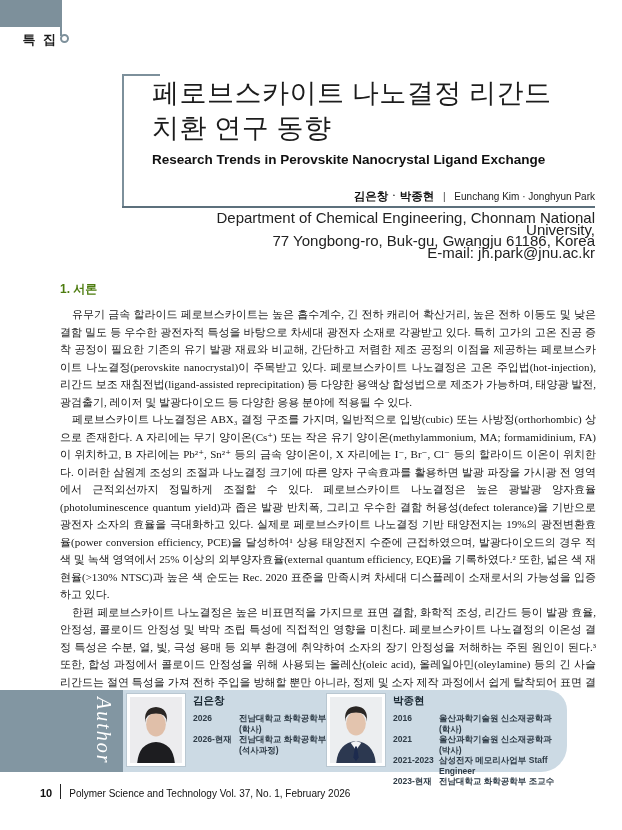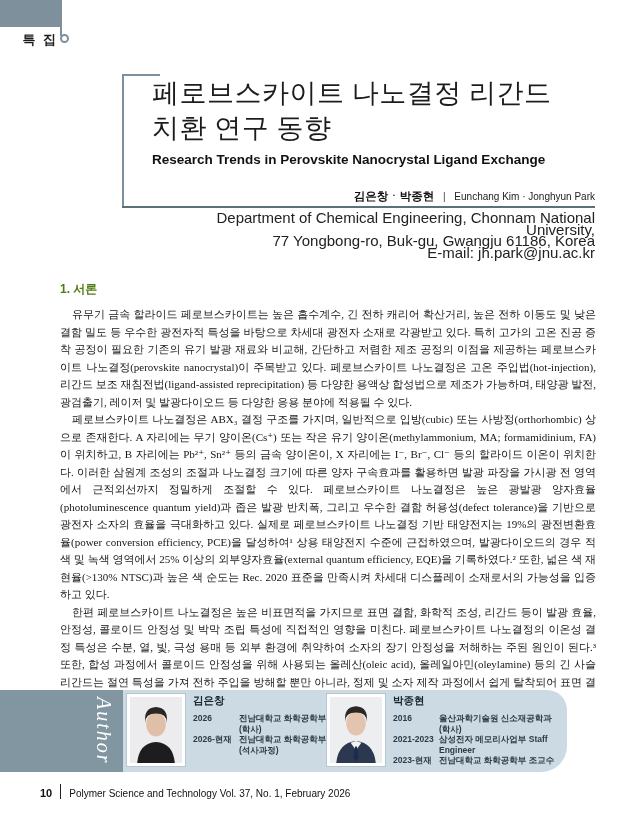--- a/index.html
+++ b/index.html
@@ -164,20 +164,24 @@
             <path d="M28 54 L30 54 L32 66 L29 70 L26 66 Z" fill="#1d2b4e"></path>
           </svg>
         </div>
         <div class="card-info">
           <div class="card-name">박종현</div>
           <div class="hist-row">
             <span class="hist-period">2016</span>
             <span class="hist-desc">울산과학기술원 신소재공학과 (학사)</span>
           </div>
           <div class="hist-row">
+            <span class="hist-period">2021</span>
+            <span class="hist-desc">울산과학기술원 신소재공학과 (박사)</span>
+          </div>
+          <div class="hist-row">
             <span class="hist-period">2021-2023</span>
             <span class="hist-desc" style="max-width:118px;">삼성전자 메모리사업부 Staff Engineer</span>
           </div>
           <div class="hist-row">
             <span class="hist-period">2023-현재</span>
             <span class="hist-desc">전남대학교 화학공학부 조교수</span>
           </div>
         </div>
       </div>
     </div>

